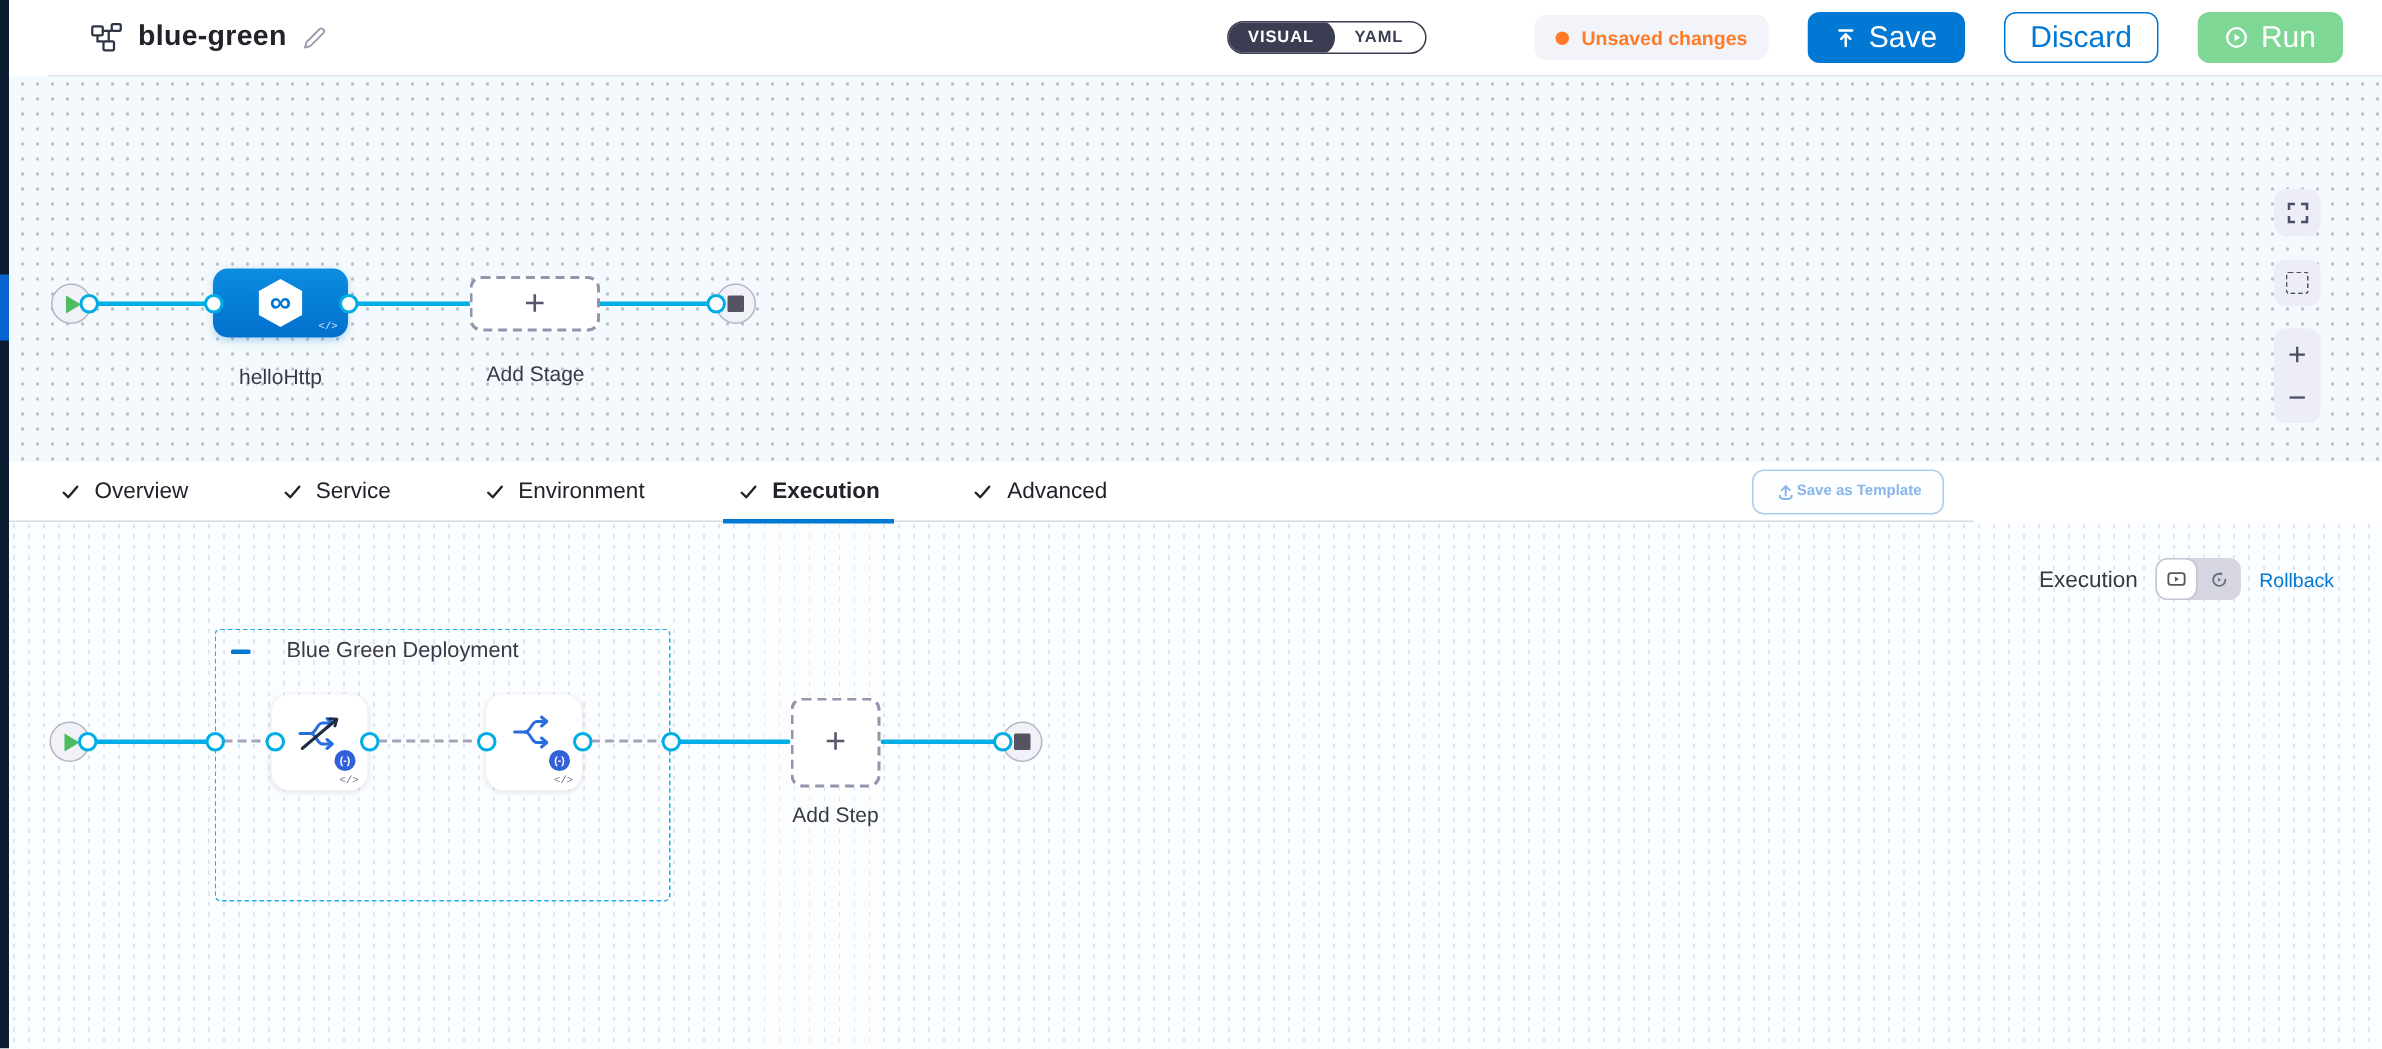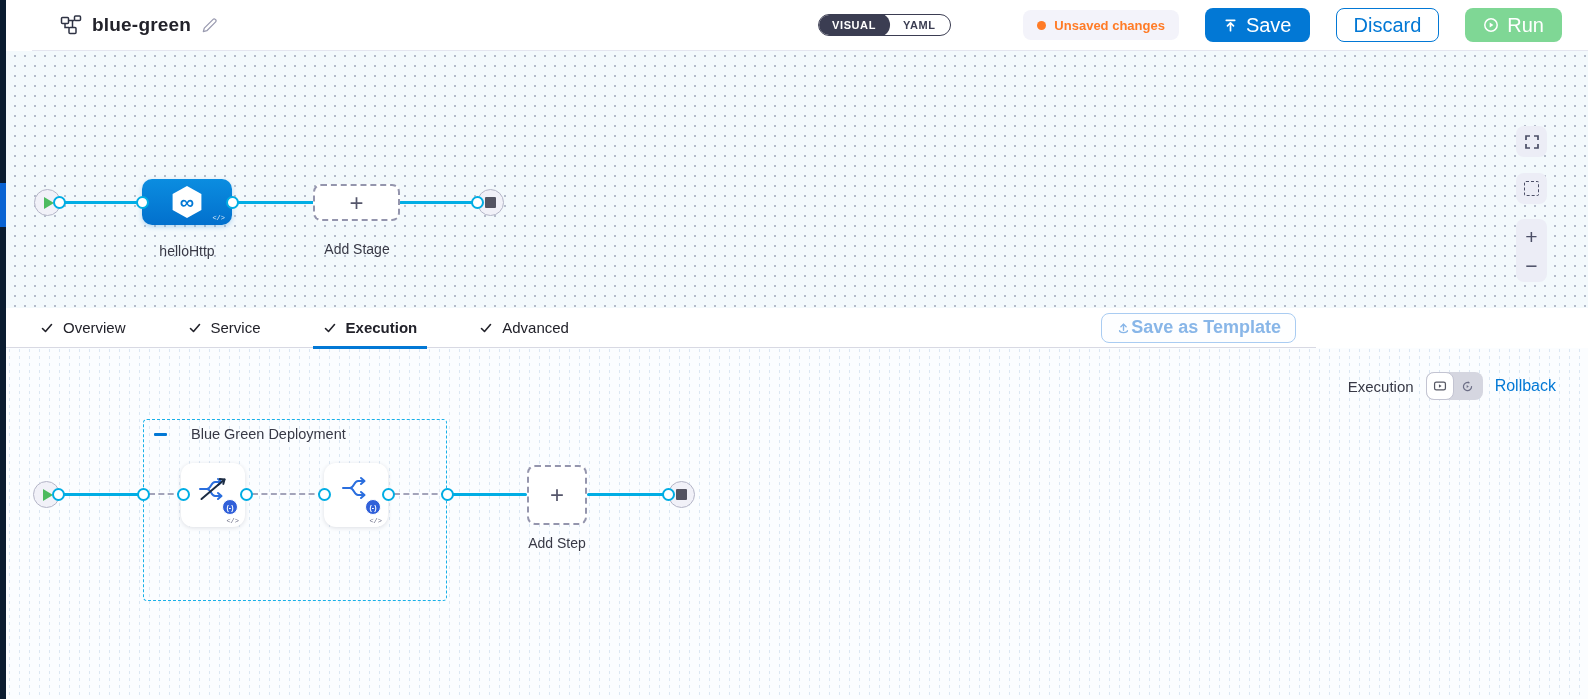--- a/index.html
+++ b/index.html
@@ -71,35 +71,35 @@
     align-items:center; }
 
   
   .tab-bar { position:absolute; left:0; top:308px; width:1316px; height:40px; background:#fff;
     border-bottom:1px solid #d8d9e3; display:flex; align-items:center; padding:0 20px 0 30px; z-index:30; }
   .tab { display:flex; align-items:center; gap:9px; height:40px; padding:0 10px; margin-right:42px;
     font-size:15px; color:#22222a; cursor:pointer; position:relative; }
   .tab.active { font-weight:bold; }
   .tab.active::after { content:""; position:absolute; left:0; right:0; bottom:-1px; height:3px; background:#0278d5; }
   .save-template-btn { margin-left:auto; display:flex; align-items:center; gap:0; height:30px;
-    border:1px solid #a9ccf2; border-radius:8px; background:#fdfeff; color:#88b6e8; font-size:18px;
+    border:1px solid #a9ccf2; border-radius:8px; background:#fdfeff; color:#88b6e8; font-size:10px;
     font-weight:bold; padding:0 14px; cursor:pointer; }
 
   
   .bottom-canvas { position:absolute; left:0; top:348px; width:1588px; height:351px; background:#fbfdff;
     background-image:
       repeating-linear-gradient(0deg, #fbfdff 0 4px, transparent 4px 7px),
       repeating-linear-gradient(90deg, transparent 0 9px, #dbe7f3 9px 10px); }
   .exec-row { position:absolute; top:24px; right:32px; display:flex; align-items:center; gap:12px; }
   .exec-mode-label { font-size:15px; color:#383946; }
   .exec-toggle { display:flex; align-items:center; background:#d5d6e0; border-radius:8px; height:28px;
     width:57px; cursor:pointer; }
   .exec-toggle-seg { width:28px; height:28px; display:flex; align-items:center; justify-content:center; }
   .exec-toggle-seg.active { background:#fff; border:1px solid #c3c4d2; border-radius:8px; }
-  .rollback-link { font-size:16px; color:#0278d5; cursor:pointer; }
+  .rollback-link { font-size:13px; color:#0278d5; cursor:pointer; }
 
   .group-box { position:absolute; left:143px; top:71px; width:304px; height:182px;
     border:1.5px dashed #18b0e8; border-radius:4px; }
   .group-label { position:absolute; left:10px; top:6px; display:flex; align-items:center; gap:24px;
     font-size:14.5px; color:#383946; }
   .group-dash { width:13px; height:3px; background:#0278d5; border-radius:1px; }
   .dash-wire { position:absolute; height:0; border-top:2px dashed #a3a4ba; }
   .step-card { position:absolute; width:64px; height:64px; background:#fff; border-radius:12px;
     box-shadow:0 1px 4px rgba(40,41,61,.14); cursor:pointer; }
   .step-icon { position:absolute; left:50%; top:7px; transform:translateX(-50%); }
@@ -226,20 +226,26 @@
           <path d="M2.5 7.5l3 3 6-7" fill="none" stroke="#22222a" stroke-width="1.6" stroke-linecap="round" stroke-linejoin="round"></path>
         </svg>
       <span>Overview</span>
     </div>
     <div class="tab">
       <svg width="14" height="14" viewBox="0 0 14 14">
           <path d="M2.5 7.5l3 3 6-7" fill="none" stroke="#22222a" stroke-width="1.6" stroke-linecap="round" stroke-linejoin="round"></path>
         </svg>
       <span>Service</span>
     </div>
+    <div class="tab">
+      <svg width="14" height="14" viewBox="0 0 14 14">
+          <path d="M2.5 7.5l3 3 6-7" fill="none" stroke="#22222a" stroke-width="1.6" stroke-linecap="round" stroke-linejoin="round"></path>
+        </svg>
+      <span>Environment</span>
+    </div>
     <div class="tab active">
       <svg width="14" height="14" viewBox="0 0 14 14">
           <path d="M2.5 7.5l3 3 6-7" fill="none" stroke="#22222a" stroke-width="1.6" stroke-linecap="round" stroke-linejoin="round"></path>
         </svg>
       <span>Execution</span>
     </div>
     <div class="tab">
       <svg width="14" height="14" viewBox="0 0 14 14">
           <path d="M2.5 7.5l3 3 6-7" fill="none" stroke="#22222a" stroke-width="1.6" stroke-linecap="round" stroke-linejoin="round"></path>
         </svg>

